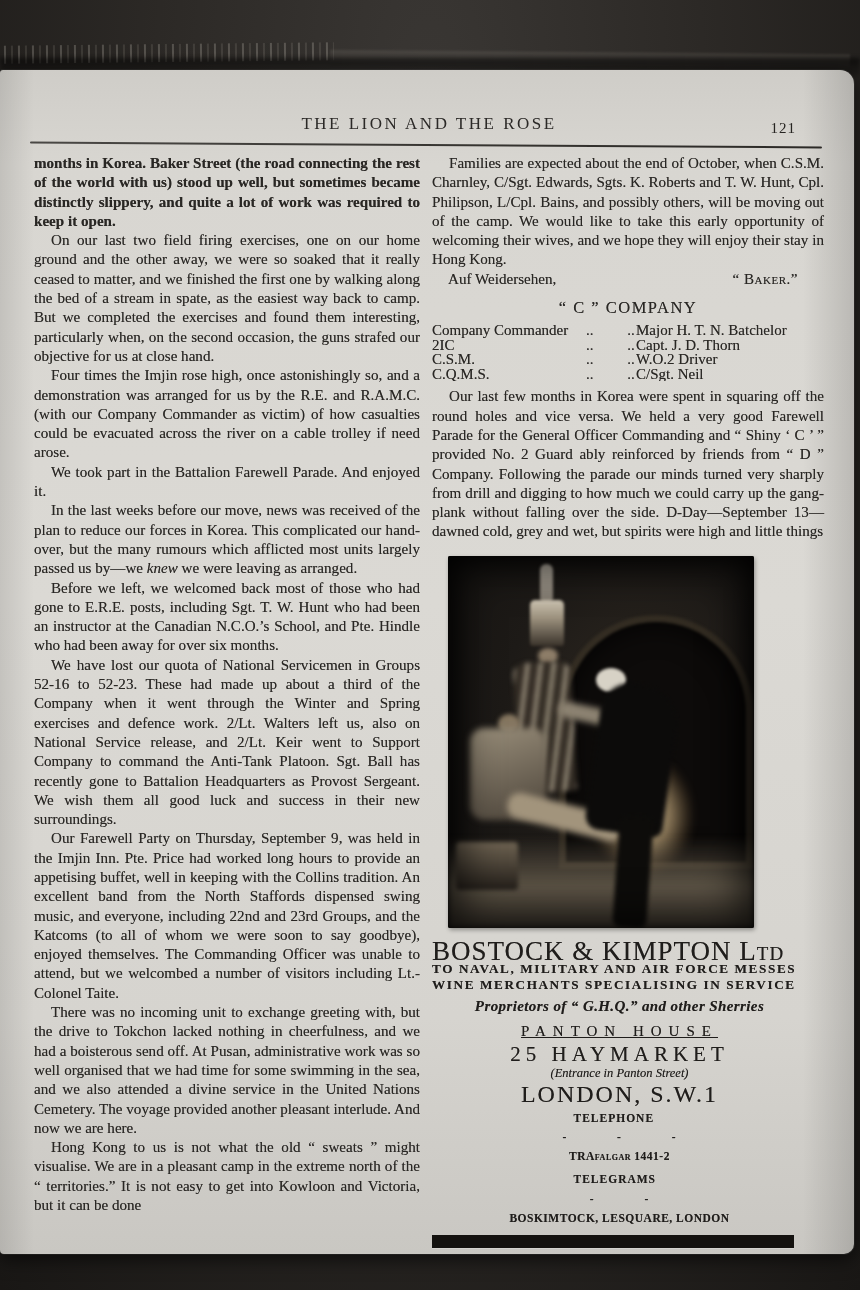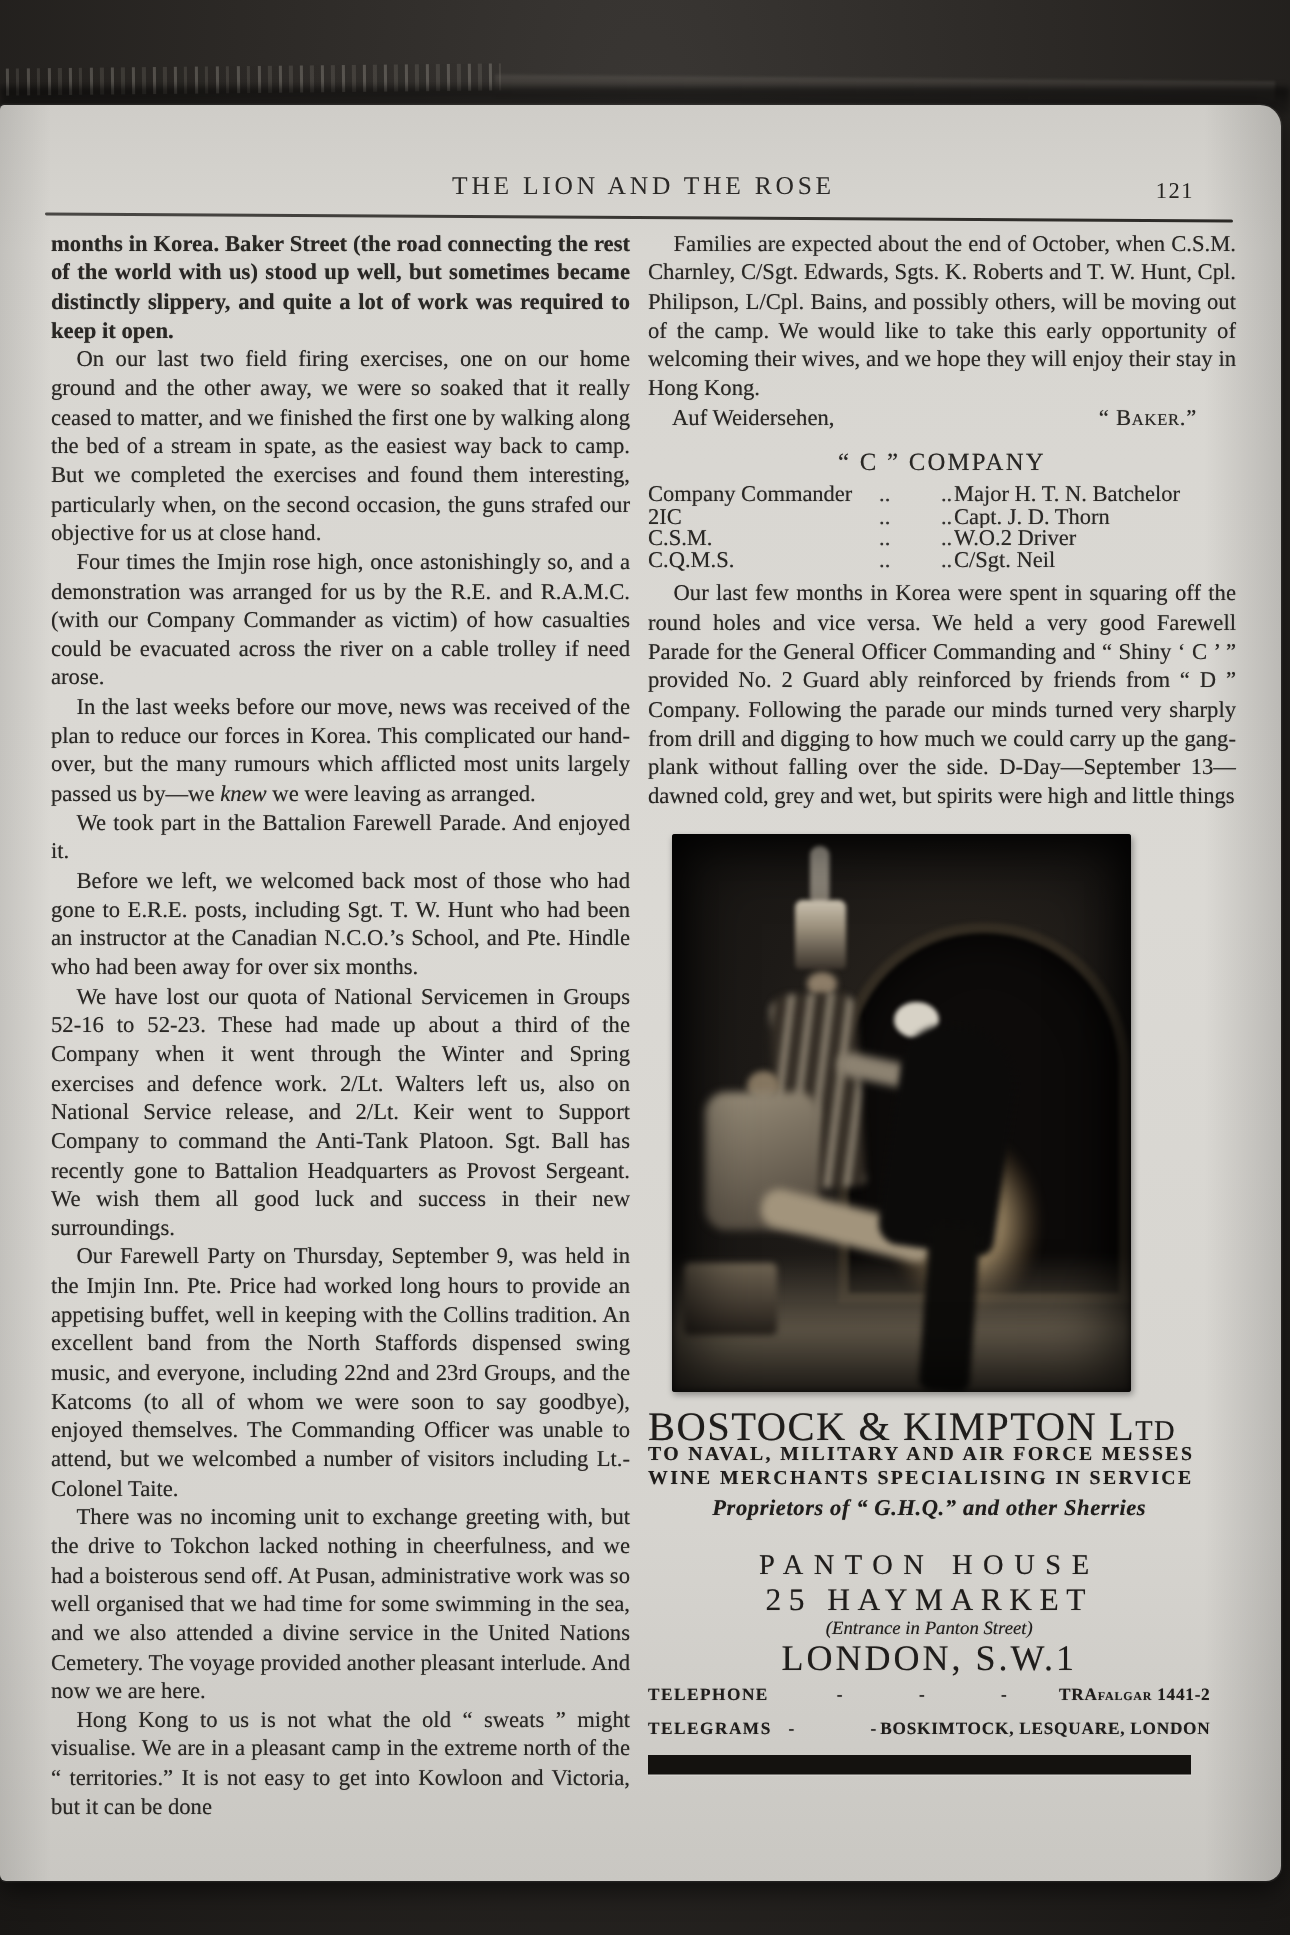--- a/index.html
+++ b/index.html
@@ -114,26 +114,26 @@
   .ph-seated-legs { left:58px; top:248px; width:118px; height:26px; border-radius:12px;
     background:#a2947c; filter:blur(3px); transform:rotate(14deg); }
   .ph-stool { left:8px; top:286px; width:62px; height:48px; border-radius:4px;
     background:linear-gradient(180deg,#6d6251,#241f1a); filter:blur(2px); }
   .ph-vignette { inset:0; box-shadow:inset 0 0 40px 12px rgba(0,0,0,.75); }
   
   .ad { margin-top:14px; width:375px; text-align:center; color:#1f1d1b; }
   .ad-company { font-size:27px; letter-spacing:1px; font-variant:small-caps; text-align:left; white-space:nowrap; }
   .ad-sub { font-size:13.2px; font-weight:bold; letter-spacing:1.6px; line-height:15.5px; text-align:left; white-space:nowrap; }
   .ad-prop { font-size:15px; font-weight:bold; font-style:italic; margin-top:5px; letter-spacing:.4px; }
-  .ad-addr1 { font-size:19px; letter-spacing:7px; margin-top:18px; }
+  .ad-addr1 { font-size:15px; letter-spacing:7px; margin-top:6px;text-decoration:underline; }
   .ad-addr2 { font-size:21px; letter-spacing:5px; margin-top:3px; }
   .ad-addr3 { font-size:12.5px; font-style:italic; margin-top:0; }
   .ad-addr4 { font-size:24px; letter-spacing:2px; margin-top:2px; }
   .ad-contact { display:flex; align-items:center; font-size:11.5px; font-weight:bold;
-    letter-spacing:1px; margin-top:4px; }
+    letter-spacing:1px; margin-top:4px;flex-direction:column; }
   .ad-contact .lbl { width:92px; text-align:left; }
   .ad-contact .dashes { flex:1; text-align:center; word-spacing:46px; }
   .ad-contact .val { text-align:right; font-variant:small-caps; letter-spacing:.5px; }
   .ad-bar { height:13px; background:#14120f; margin-top:7px; width:362px;
     box-shadow:0 1px 0 rgba(255,255,255,.2); }
   i { font-style:italic; }
 </style>
 </head>
 <body>
 
@@ -148,22 +148,22 @@
     <div class="page-number">121</div>
     <div class="header-rule"></div>
   </div>
 
   <div class="columns">
 
     <div class="col col-left">
       <p class="noind">months in Korea.  Baker Street (the road connecting the rest of the world with us) stood up well, but sometimes became distinctly slippery, and quite a lot of work was required to keep it open.</p>
       <p>On our last two field firing exercises, one on our home ground and the other away, we were so soaked that it really ceased to matter, and we finished the first one by walking along the bed of a stream in spate, as the easiest way back to camp.  But we completed the exercises and found them interesting, particularly when, on the second occasion, the guns strafed our objective for us at close hand.</p>
       <p>Four times the Imjin rose high, once astonishingly so, and a demonstration was arranged for us by the R.E. and R.A.M.C. (with our Company Commander as victim) of how casualties could be evacuated across the river on a cable trolley if need arose.</p>
+      <p>We took part in the Battalion Farewell Parade. And enjoyed it.</p>
       <p><span>In the last weeks before our move, news was received of the plan to reduce our forces in Korea. This complicated our hand-over, but the many rumours which afflicted most units largely passed us by—we </span><i>knew</i><span> we were leaving as arranged.</span></p>
-      <p>We took part in the Battalion Farewell Parade. And enjoyed it.</p>
       <p>Before we left, we welcomed back most of those who had gone to E.R.E. posts, including Sgt. T. W. Hunt who had been an instructor at the Canadian N.C.O.’s School, and Pte. Hindle who had been away for over six months.</p>
       <p>We have lost our quota of National Servicemen in Groups 52-16 to 52-23.  These had made up about a third of the Company when it went through the Winter and Spring exercises and defence work. 2/Lt. Walters left us, also on National Service release, and 2/Lt. Keir went to Support Company to command the Anti-Tank Platoon.  Sgt. Ball has recently gone to Battalion Headquarters as Provost Sergeant.  We wish them all good luck and success in their new surroundings.</p>
       <p>Our Farewell Party on Thursday, September 9, was held in the Imjin Inn.  Pte. Price had worked long hours to provide an appetising buffet, well in keeping with the Collins tradition.  An excellent band from the North Staffords dispensed swing music, and everyone, including 22nd and 23rd Groups, and the Katcoms (to all of whom we were soon to say goodbye), enjoyed themselves.  The Commanding Officer was unable to attend, but we welcombed a number of visitors including Lt.-Colonel Taite.</p>
       <p>There was no incoming unit to exchange greeting with, but the drive to Tokchon lacked nothing in cheerfulness, and we had a boisterous send off.  At Pusan, administrative work was so well organised that we had time for some swimming in the sea, and we also attended a divine service in the United Nations Cemetery.  The voyage provided another pleasant interlude.  And now we are here.</p>
       <p>Hong Kong to us is not what the old “ sweats ” might visualise.  We are in a pleasant camp in the extreme north of the “ territories.”  It is not easy to get into Kowloon and Victoria, but it can be done</p>
     </div>
 
     <div class="col col-right">
       <p>Families are expected about the end of October, when C.S.M. Charnley, C/Sgt. Edwards, Sgts. K. Roberts and T. W. Hunt, Cpl. Philipson, L/Cpl. Bains, and possibly others, will be moving out of the camp.  We would like to take this early opportunity of welcoming their wives, and we hope they will enjoy their stay in Hong Kong.</p>
       <div class="sig-row">

